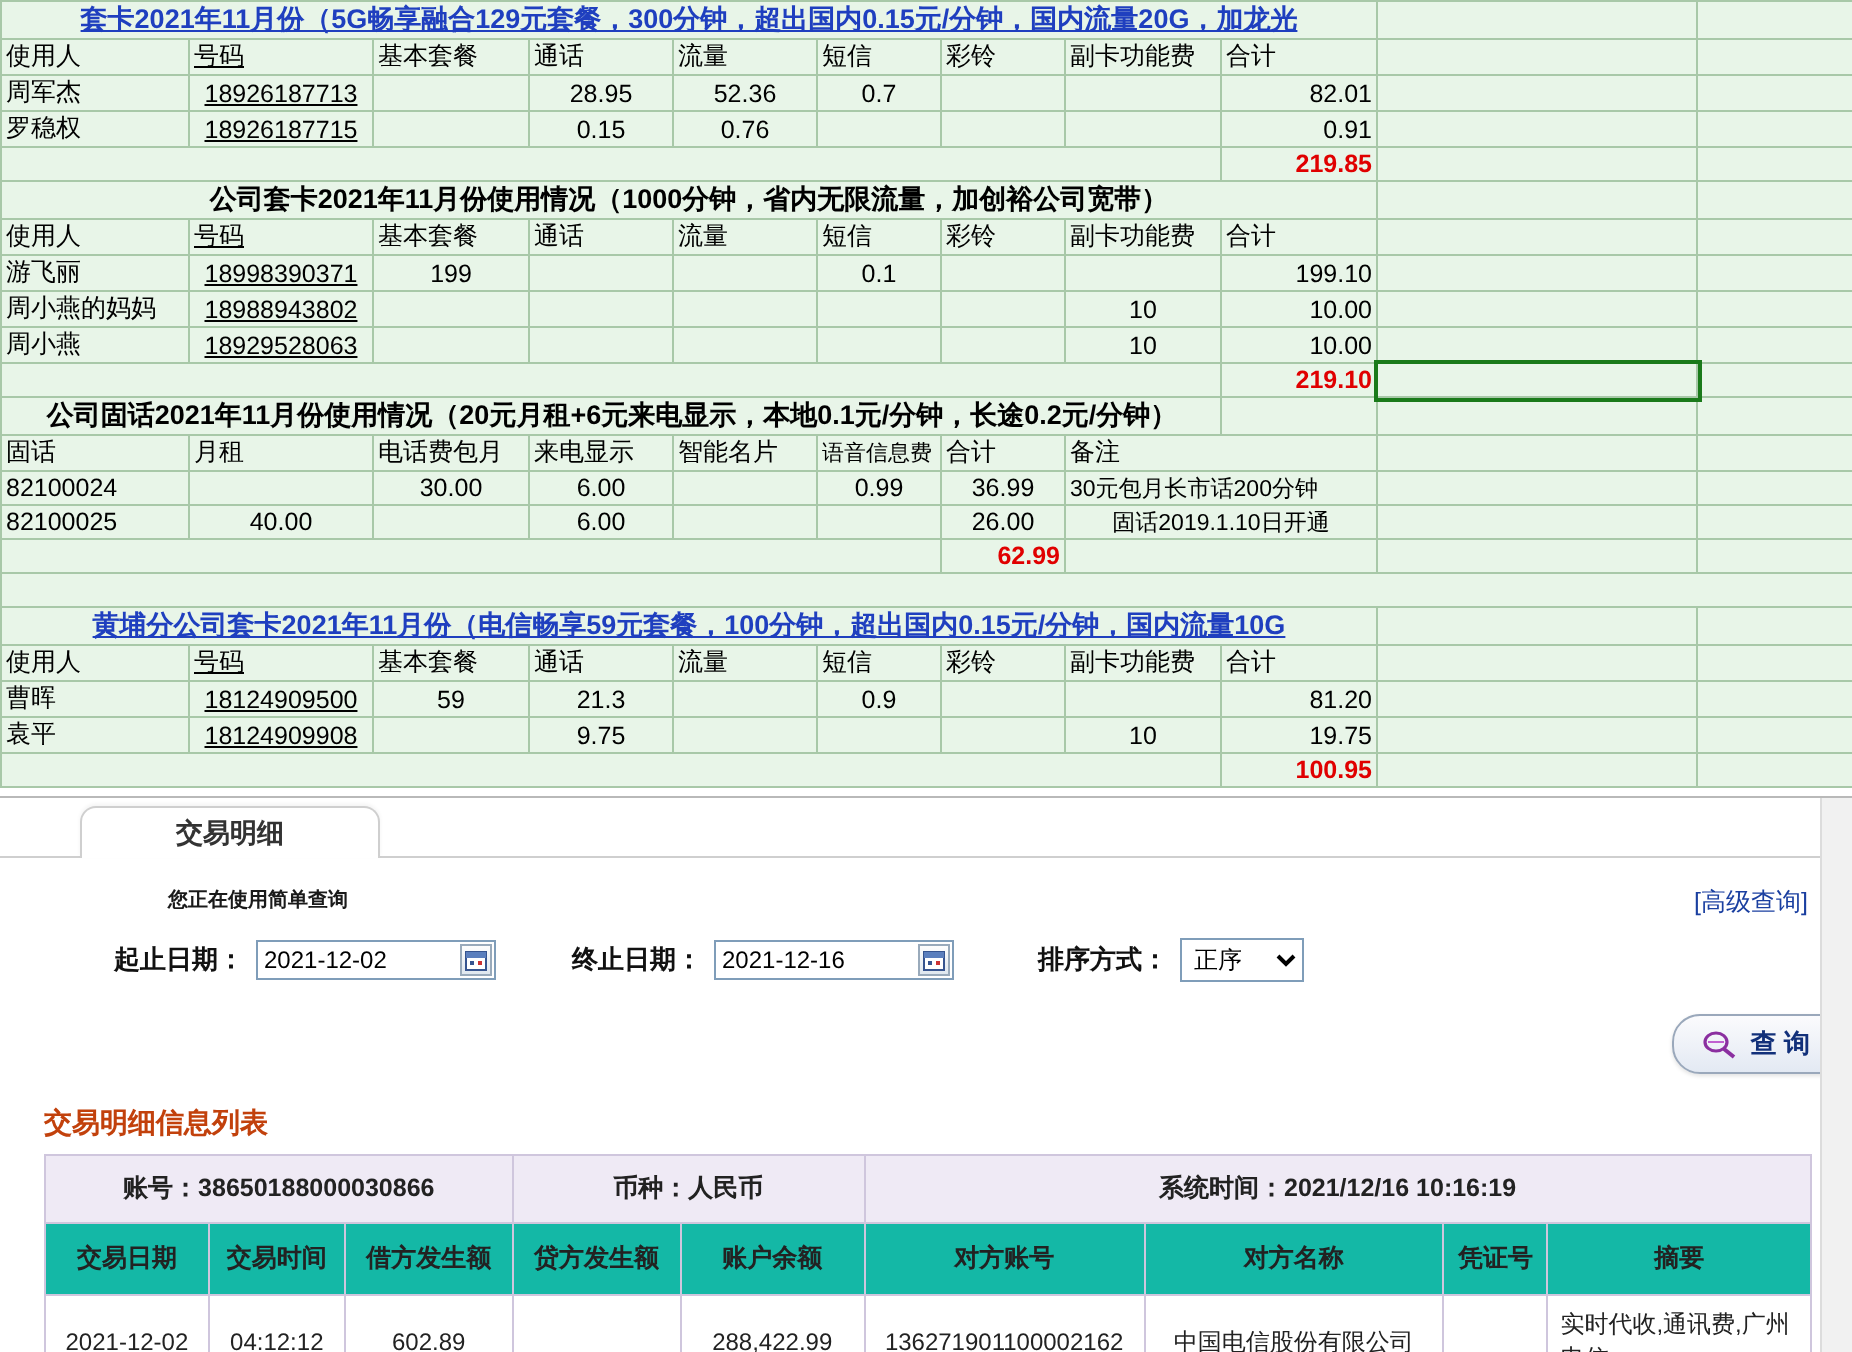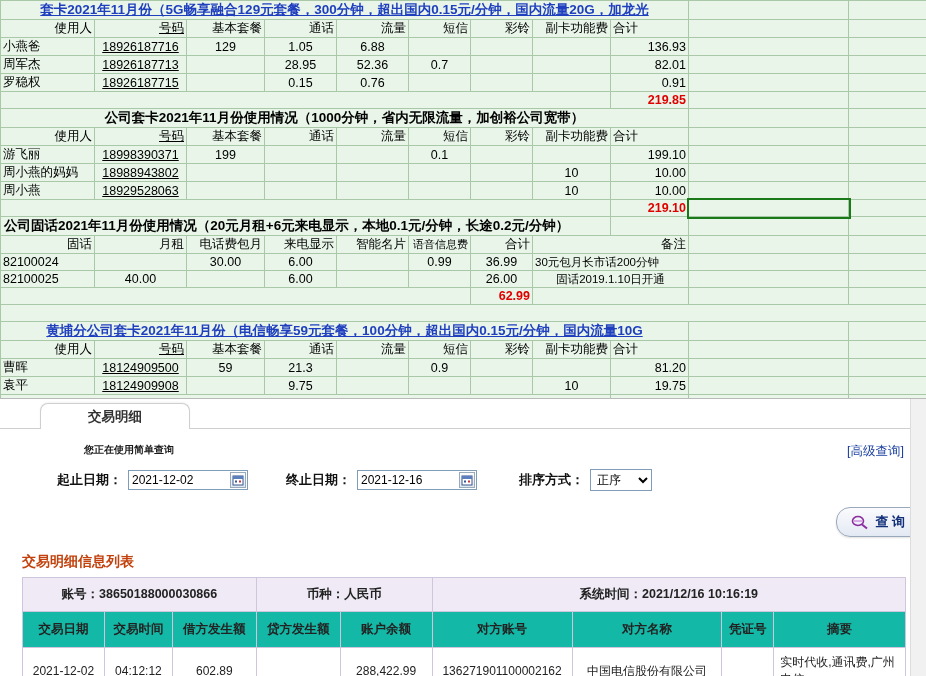--- a/index.html
+++ b/index.html
@@ -31,21 +31,21 @@
     white-space: nowrap;
     overflow: hidden;
     background: #e8f5e8;
   }
   .g { background: #e2f0e2; }
   .white { background: #ffffff; }
   .ctr { text-align: center; }
   .rgt { text-align: right; }
   .b { font-weight: bold; }
   .u { text-decoration: underline; }
-  .hdr { background: #d9ecd9; text-align: right; font-weight: normal; }
+  .hdr { background: #d9ecd9; text-align: left; font-weight: normal; }
   .title {
     font-weight: bold; text-align: center; font-size: 13.5px;
     background: #ddf0dd;
   }
   .title-blue { color: #1f3fbf; text-decoration: underline; }
   .tot { text-align: right; font-weight: bold; color: #e00000; }
   .spacer td { border: none; background: #fff; height: 5px; }
   .dashed-top { border-top: 1px dashed #777 !important; }
   .sel-box { outline: 2px solid #1a7a1a; }
 
@@ -190,33 +190,20 @@
         <td class="hdr">通话</td>
         <td class="hdr">流量</td>
         <td class="hdr">短信</td>
         <td class="hdr">彩铃</td>
         <td class="hdr">副卡功能费</td>
         <td class="hdr" style="text-align:left">合计</td>
         <td class="g"></td>
             <td class="g"></td>
       </tr>
       <tr>
-        <td class="g">小燕爸</td>
-        <td class="g ctr u">18926187716</td>
-        <td class="g ctr">129</td>
-        <td class="g ctr">1.05</td>
-        <td class="g ctr">6.88</td>
-        <td class="g ctr"></td>
-        <td class="g ctr"></td>
-        <td class="g ctr"></td>
-        <td class="g rgt">136.93</td>
-        <td class="g"></td>
-            <td class="g"></td>
-      </tr>
-      <tr>
         <td class="g">周军杰</td>
         <td class="g ctr u">18926187713</td>
         <td class="g ctr"></td>
         <td class="g ctr">28.95</td>
         <td class="g ctr">52.36</td>
         <td class="g ctr">0.7</td>
         <td class="g ctr"></td>
         <td class="g ctr"></td>
         <td class="g rgt">82.01</td>
         <td class="g"></td>
@@ -300,21 +287,21 @@
             <td class="g"></td>
       </tr>
       <tr>
         <td class="g" colspan="8"></td>
         <td class="g tot">219.10</td>
         <td class="white sel-box"></td>
             <td class="g"></td>
       </tr>
 
       <tr>
-        <td colspan="8" class="title" style="text-align:left;padding-left:3px">公司固话2021年11月份使用情况（20元月租+6元来电显示，本地0.1元/分钟，长途0.2元/分钟）</td>
+        <td colspan="8" class="title" style="text-align:center;padding-left:3px">公司固话2021年11月份使用情况（20元月租+6元来电显示，本地0.1元/分钟，长途0.2元/分钟）</td>
         <td class="g"></td>
             <td class="g"></td>
             <td class="g"></td>
       </tr>
       <tr>
         <td class="hdr">固话</td>
         <td class="hdr">月租</td>
         <td class="hdr">电话费包月</td>
         <td class="hdr">来电显示</td>
         <td class="hdr">智能名片</td>

